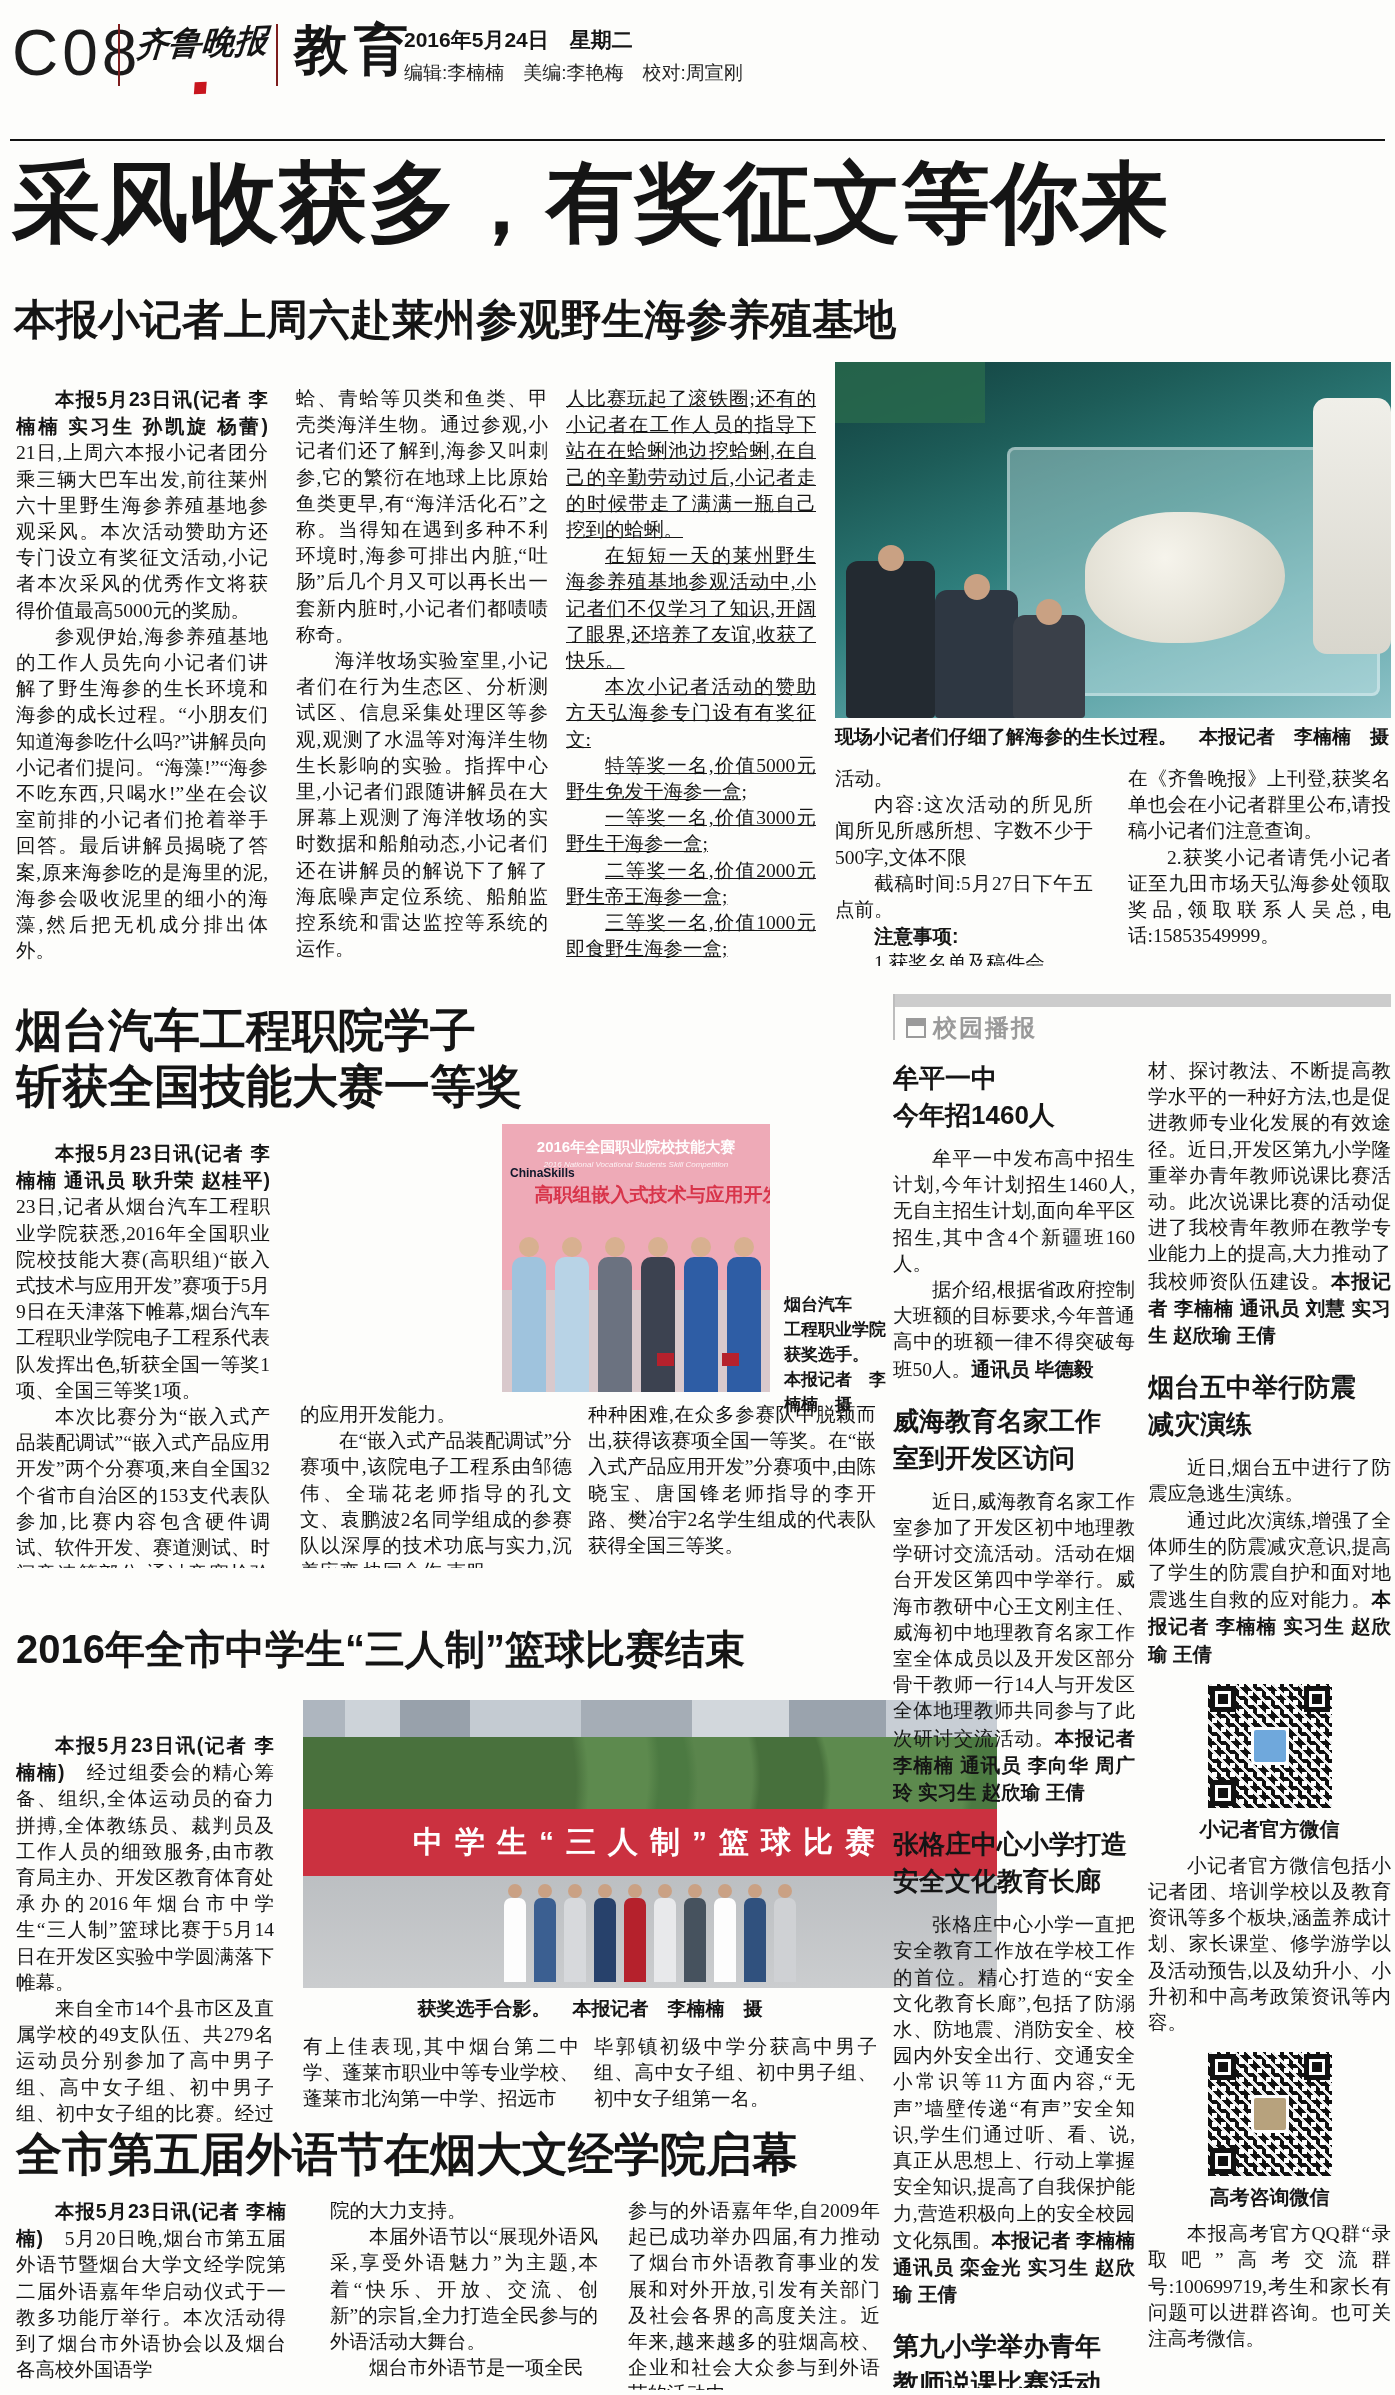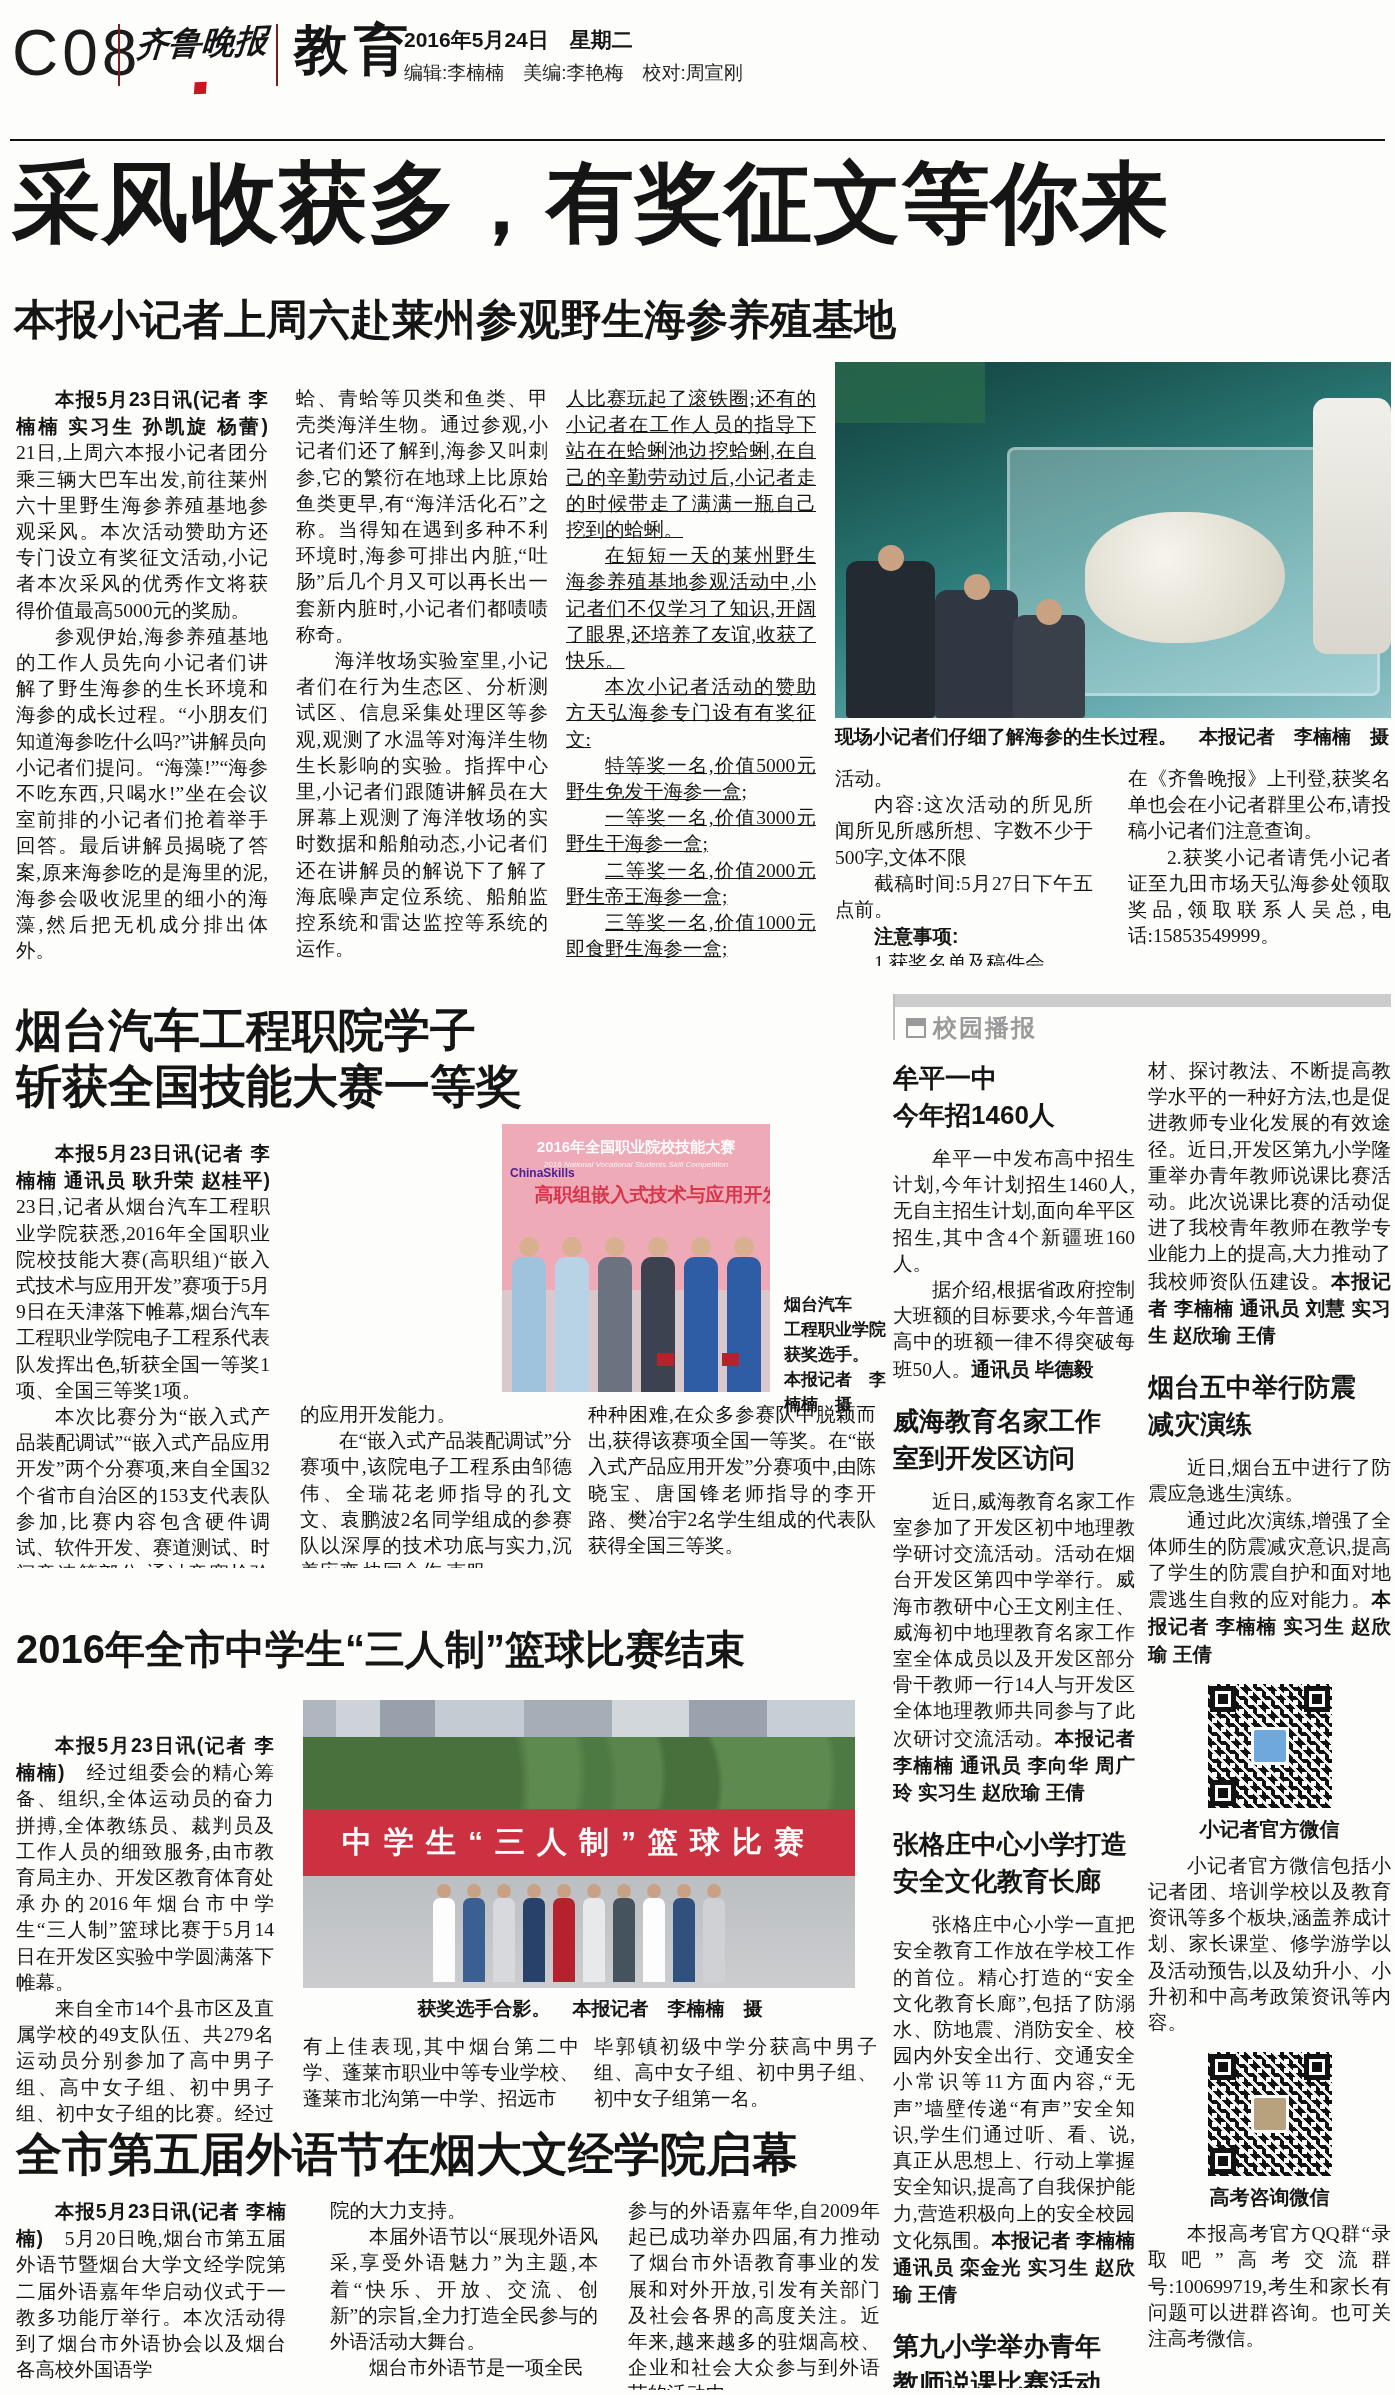--- a/index.html
+++ b/index.html
@@ -53,21 +53,21 @@
   .p1-cap{left:835px;top:724px;width:556px;}
   .credit{margin-left:22px;white-space:nowrap;}
 
   
   .s2-head{left:16px;top:1002px;width:620px;font:900 46px/56px "Liberation Sans",sans-serif;}
   .s2-c1{left:16px;top:1140px;width:254px;height:428px;}
   .s2-c2{left:300px;top:1402px;width:272px;height:166px;}
   .s2-c3{left:588px;top:1402px;width:288px;height:166px;}
   .photo2{left:502px;top:1124px;width:268px;height:268px;overflow:hidden;background:#d9c9cc;}
   .p2-banner{position:absolute;left:0;top:0;right:0;height:62%;}
-  .p2-org{position:absolute;left:8px;top:42px;color:#4c1d95;font:700 12px "Liberation Sans",sans-serif;}
+  .p2-org{position:absolute;left:8px;top:42px;color:#0f172a;font:700 12px "Liberation Sans",sans-serif;}
   .p2-title{position:absolute;left:0;top:14px;width:100%;text-align:center;color:#fff;
             font:700 15px "Liberation Sans",sans-serif;}
   .p2-sub{position:absolute;left:0;top:36px;width:100%;text-align:center;color:rgba(255,255,255,.85);
             font:italic 400 8px "Liberation Sans",sans-serif;}
   .p2-event{position:absolute;left:0;top:58px;width:100%;text-align:center;
             font:900 19px "Liberation Sans",sans-serif;padding-left:22px;}
   .p2-people{position:absolute;left:0;right:0;bottom:0;height:58%;display:flex;
             justify-content:center;align-items:flex-end;gap:5px;}
   .person{position:relative;width:38px;height:100%;}
   .person::before{content:"";position:absolute;top:0;left:50%;transform:translateX(-50%);
@@ -76,21 +76,21 @@
             border-radius:10px 10px 0 0;background:var(--c,#88a);}
   .cert{position:absolute;bottom:26px;width:17px;height:13px;background:#b5212c;z-index:2;}
   .p2-cert1{left:58%;} .p2-cert2{left:82%;}
   .p2-cap{left:784px;top:1292px;width:106px;font:700 17px/25px "Liberation Sans",sans-serif;}
 
   
   .s3-head{left:16px;top:1622px;width:860px;font:900 40px "Liberation Sans",sans-serif;}
   .s3-c1{left:16px;top:1732px;width:258px;height:392px;}
   .s3-c2{left:303px;top:2034px;width:276px;height:100px;}
   .s3-c3{left:594px;top:2034px;width:283px;height:100px;}
-  .photo3{left:303px;top:1700px;width:552px;height:288px;overflow:hidden;background:#7f1d1d;}
+  .photo3{left:303px;top:1700px;width:694px;height:288px;overflow:hidden;background:#7f1d1d;}
   .p3-bldg{position:absolute;inset:0 0 66% 0;
      background:linear-gradient(90deg,#aeb6bf 0 6%,#cdd3d9 6% 14%,#98a1ab 14% 24%,#c4cbd2 24% 40%,
                 #a5adb6 40% 56%,#d2d7dc 56% 70%,#9aa3ad 70% 84%,#c8ced5 84% 100%);}
   .p3-trees{position:absolute;left:0;right:0;top:13%;height:27%;
      background:
       radial-gradient(circle at 5% 60%,#49713d 0 36%,transparent 38%),
       radial-gradient(circle at 16% 45%,#5d8a4e 0 40%,transparent 42%),
       radial-gradient(circle at 28% 60%,#4c7a42 0 38%,transparent 40%),
       radial-gradient(circle at 41% 50%,#5a854c 0 40%,transparent 42%),
       radial-gradient(circle at 55% 62%,#47703c 0 36%,transparent 38%),

